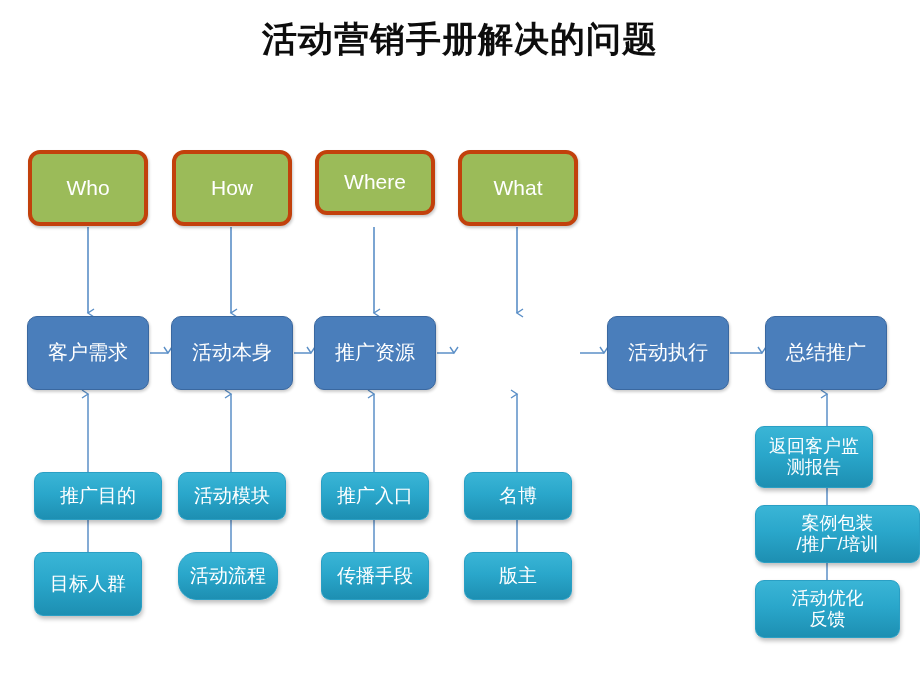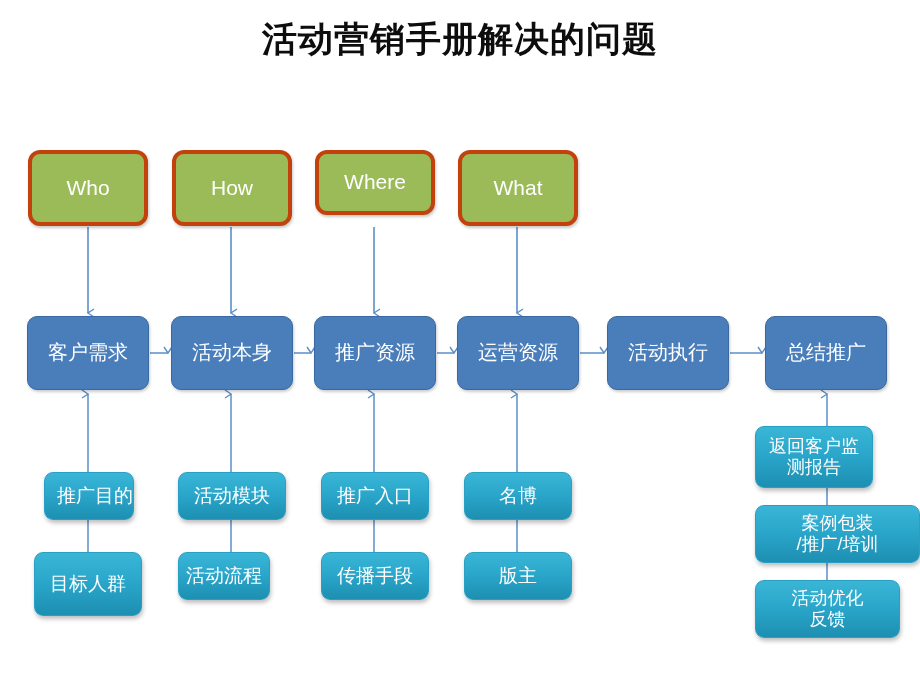--- a/index.html
+++ b/index.html
@@ -148,47 +148,44 @@
 
   <div class="node blue" style="left:27px;  top:316px; width:122px; height:74px;">
     <span>客户需求</span>
   </div>
   <div class="node blue" style="left:171px; top:316px; width:122px; height:74px;">
     <span>活动本身</span>
   </div>
   <div class="node blue" style="left:314px; top:316px; width:122px; height:74px;">
     <span>推广资源</span>
   </div>
-  <div class="node blue" style="left:457px; top:316px; width:122px; height:74px;">
-    <span>运营资源</span>
-  </div>
   <div class="node blue" style="left:607px; top:316px; width:122px; height:74px;">
     <span>活动执行</span>
   </div>
   <div class="node blue" style="left:765px; top:316px; width:122px; height:74px;">
     <span>总结推广</span>
   </div>
 
-  <div class="node cyan" style="left:44px;  top:472px; width:90px; height:48px;text-align:right;">
+  <div class="node cyan" style="left:34px;  top:472px; width:128px; height:48px;">
     <span>推广目的</span>
   </div>
   <div class="node cyan" style="left:321px; top:472px; width:108px; height:48px;">
     <span>推广入口</span>
   </div>
   <div class="node cyan" style="left:178px; top:472px; width:108px; height:48px;">
     <span>活动模块</span>
   </div>
   <div class="node cyan" style="left:464px; top:472px; width:108px; height:48px;">
     <span>名博</span>
   </div>
 
   <div class="node cyan" style="left:34px;  top:552px; width:108px; height:64px;">
     <span>目标人群</span>
   </div>
-  <div class="node cyan" style="left:178px; top:552px; width:92px; height:48px;">
+  <div class="node cyan" style="left:178px; top:552px; width:100px; height:48px;border-radius:18px;">
     <span>活动流程</span>
   </div>
   <div class="node cyan" style="left:321px; top:552px; width:108px; height:48px;">
     <span>传播手段</span>
   </div>
   <div class="node cyan" style="left:464px; top:552px; width:108px; height:48px;">
     <span>版主</span>
   </div>
 
   <div class="node cyan two-line" style="left:755px; top:426px; width:118px; height:62px;">

